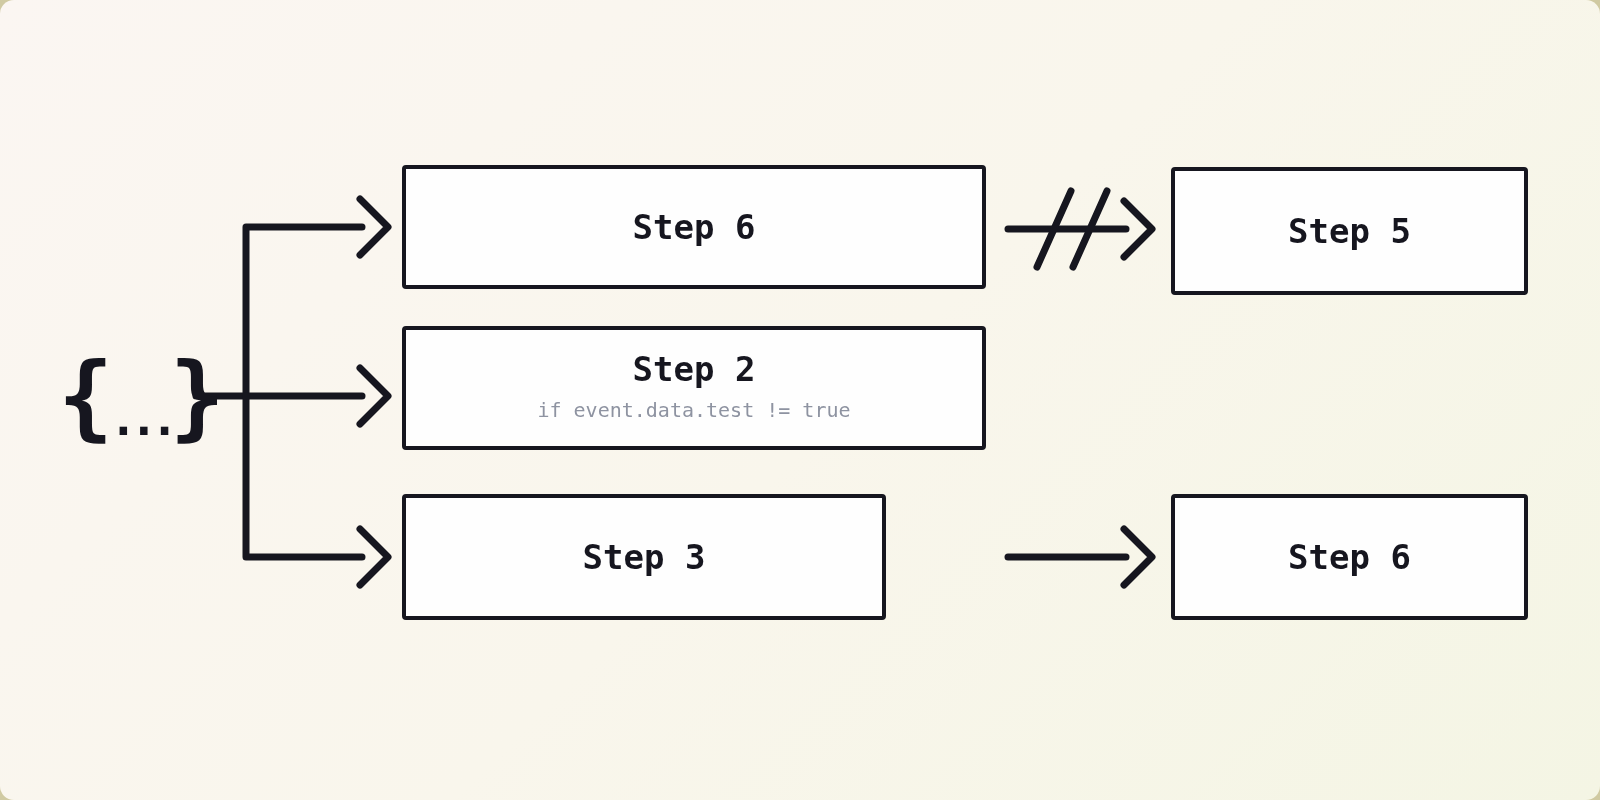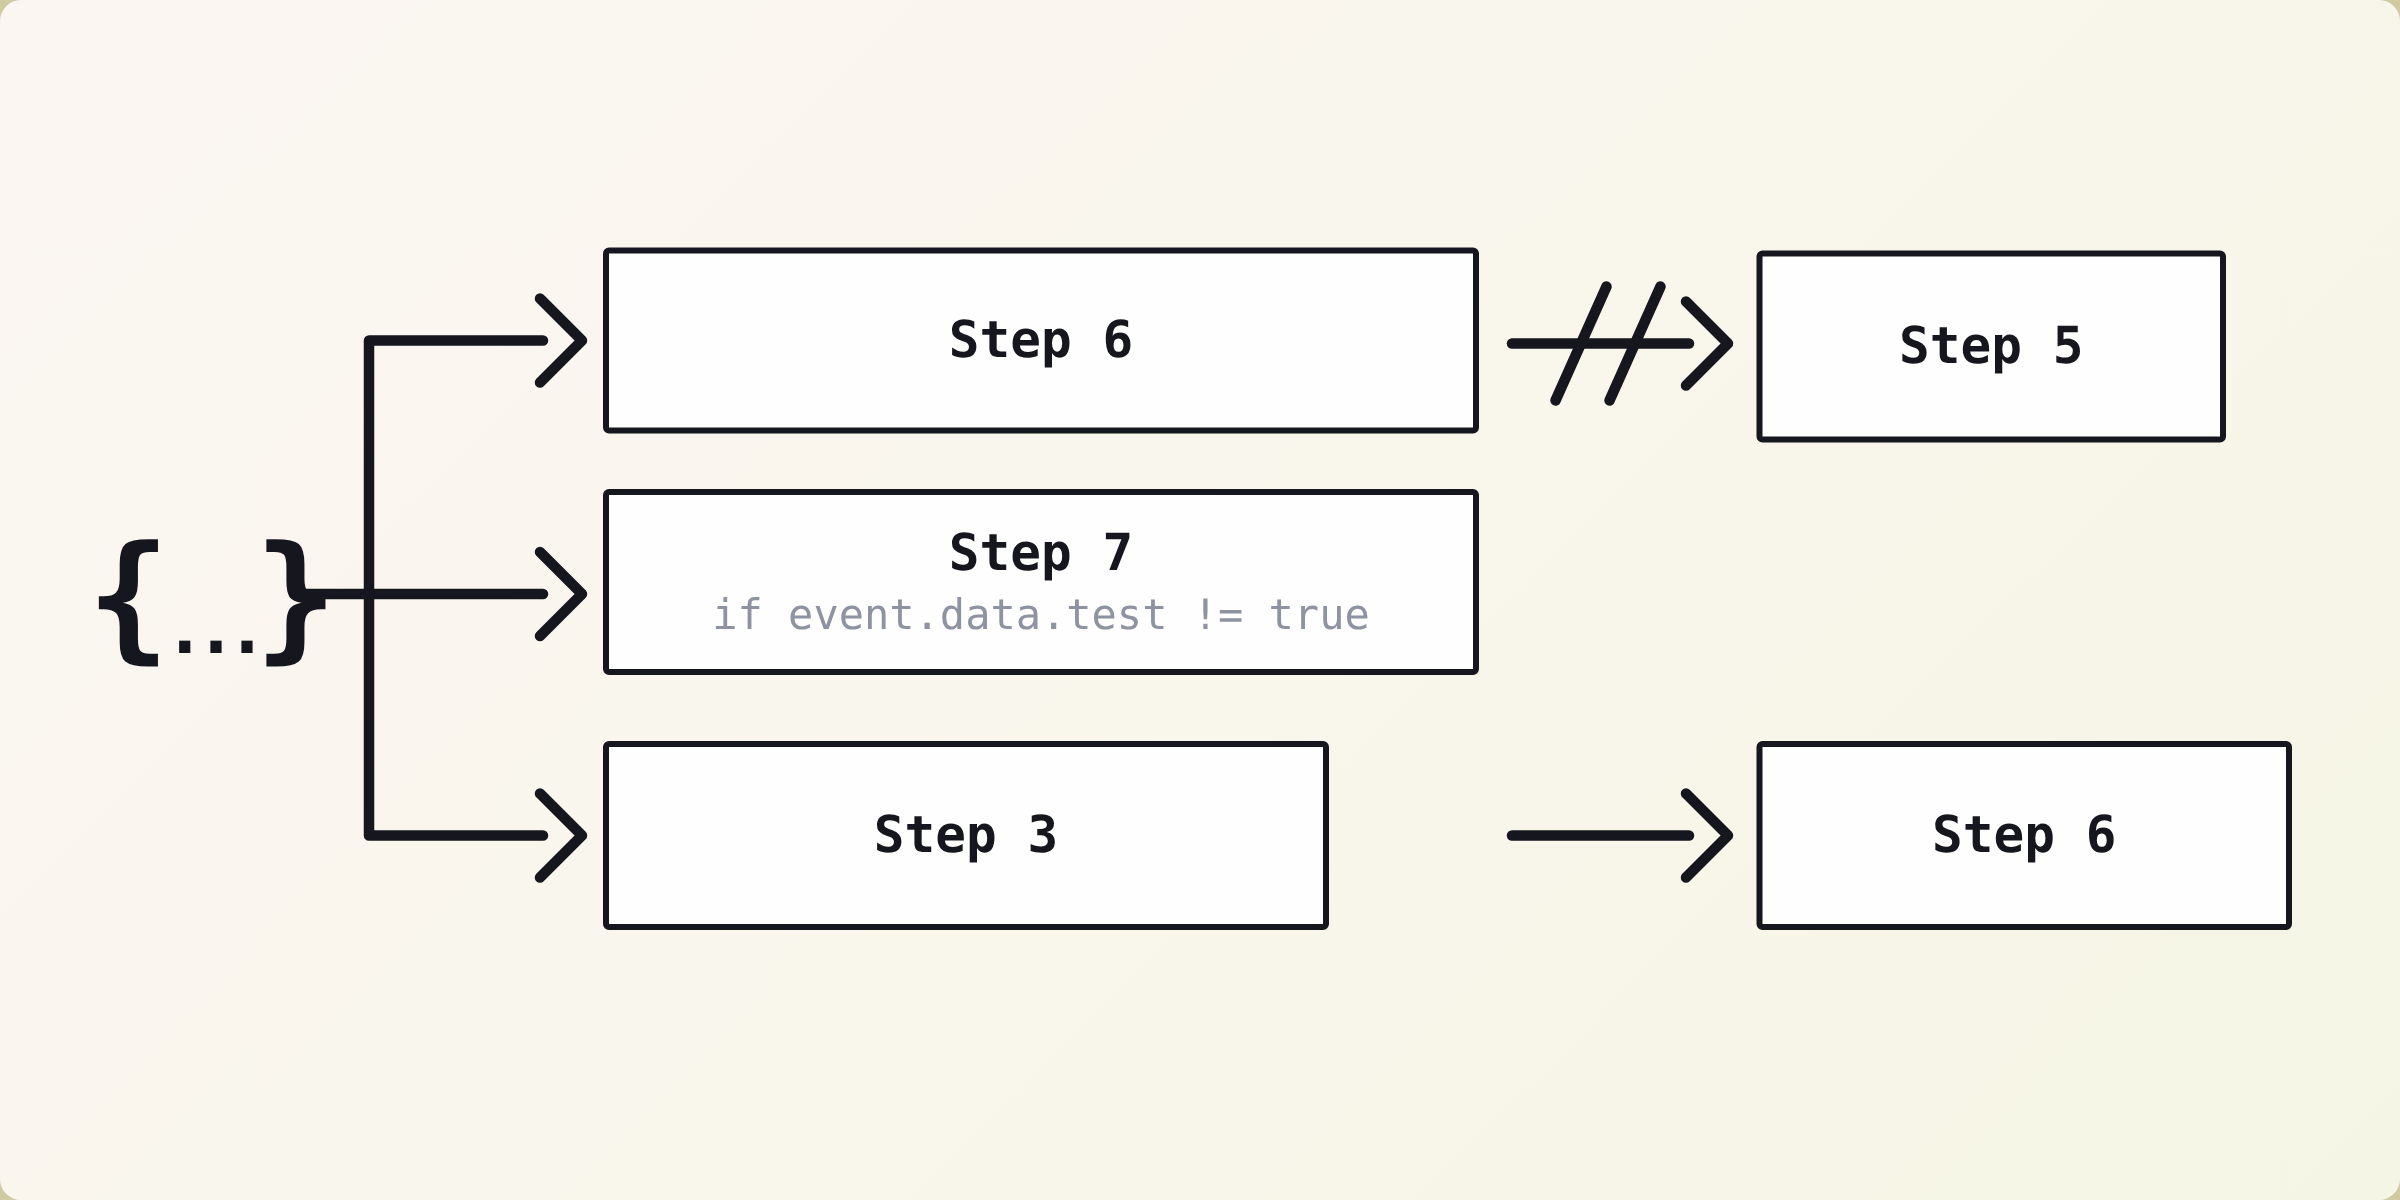--- a/index.html
+++ b/index.html
@@ -66,31 +66,31 @@
     justify-content:center;
   }
   .node .title{
     font-size:34px;
     font-weight:bold;
     color:var(--ink);
     line-height:38px;
     white-space:pre;
   }
   .node .condition{
-    font-size:28px;
+    font-size:20px;
     line-height:32px;
     margin-top:6px;
     color:var(--cond);
     white-space:pre;
     text-align:right;
   }
   #node-step1{left:402px;top:165px;width:584px;height:124px;}
   #node-step2{left:402px;top:326px;width:584px;height:124px;}
   #node-step3{left:402px;top:494px;width:484px;height:126px;}
-  #node-step5{left:1171px;top:167px;width:313px;height:128px;}
+  #node-step5{left:1171px;top:167px;width:357px;height:128px;}
   #node-step6{left:1171px;top:494px;width:357px;height:126px;}
 </style>
 </head>
 <body>
 
 <div class="canvas">
 
   <svg class="connector-layer" viewBox="0 0 1600 800">
 
     <path d="M196 396 H362"></path>
@@ -115,21 +115,21 @@
     <span class="brace">{</span>
     <span class="dots">...</span>
     <span class="brace">}</span>
   </div>
 
   <div class="node" id="node-step1">
     <div class="title">Step 6</div>
   </div>
 
   <div class="node" id="node-step2">
-    <div class="title">Step 7</div>
+    <div class="title">Step 2</div>
     <div class="condition">if event.data.test != true</div>
   </div>
 
   <div class="node" id="node-step3">
     <div class="title">Step 3</div>
   </div>
 
   <div class="node" id="node-step5">
     <div class="title">Step 5</div>
   </div>

